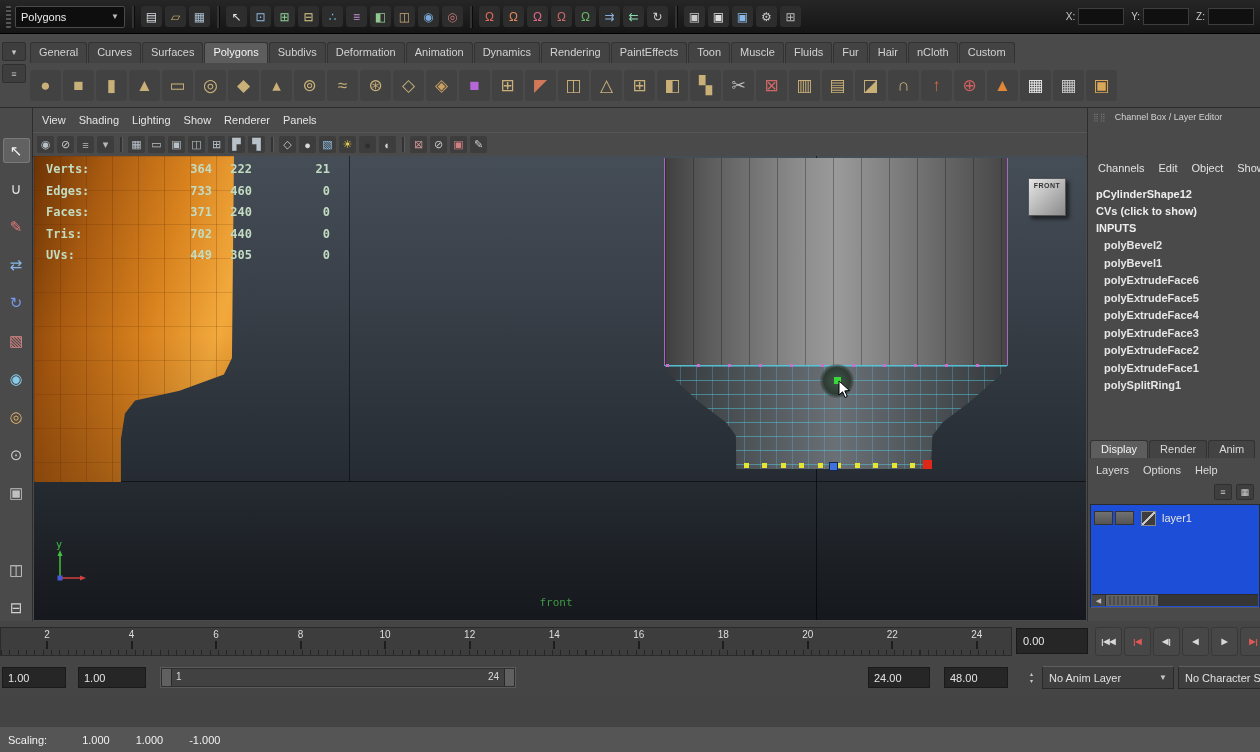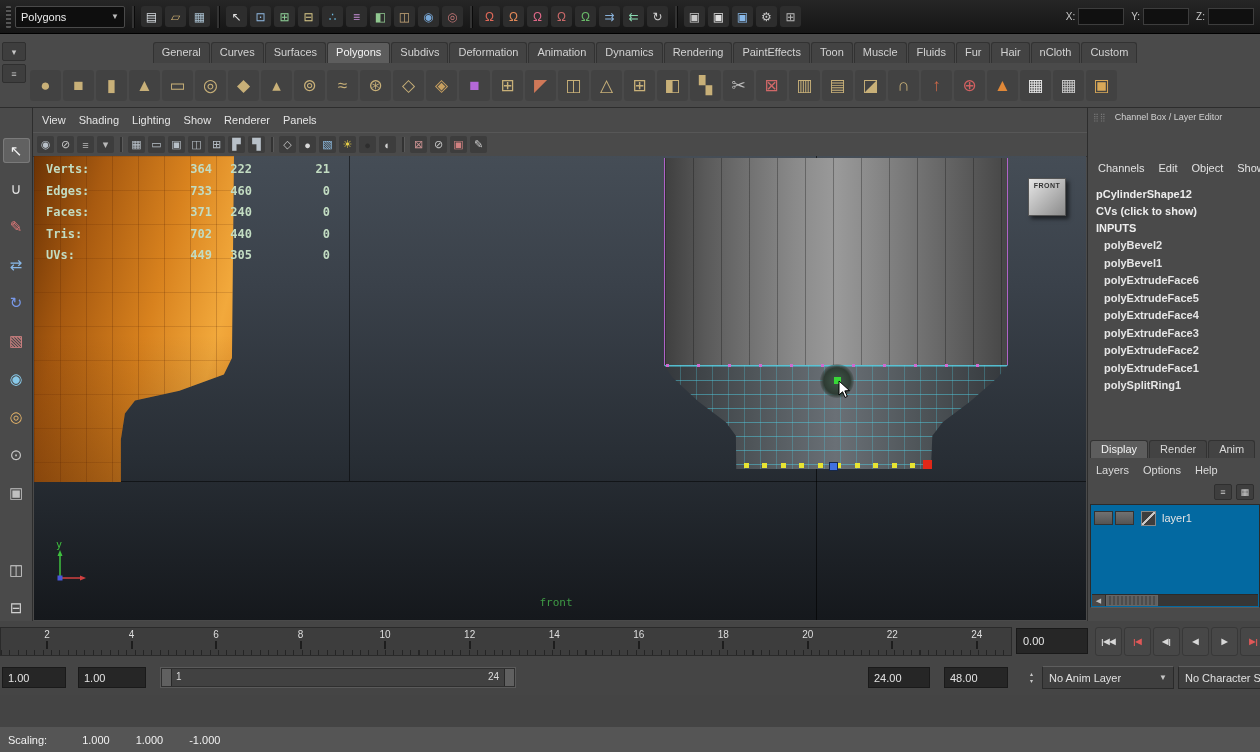--- a/index.html
+++ b/index.html
@@ -20,21 +20,21 @@
     justify-content:center;font-size:12px;}
   .tb-coords{margin-left:auto;display:flex;align-items:center;}
   .coord-label{color:#c8c8c8;font-size:10px;margin:0 3px 0 7px;}
   .coord-input{width:44px;height:15px;background:#101010;border:1px solid #3d3d3d;display:inline-block;}
 
   
   #shelfbar{top:34px;height:74px;background:#4a4a4a;border-bottom:1px solid #2d2d2d;}
   .shelf-side{position:absolute;left:2px;top:8px;display:flex;flex-direction:column;gap:3px;}
   .shelf-side .sbtn{width:22px;height:17px;background:#3e3e3e;border:1px solid #2f2f2f;border-radius:2px;
     color:#c6c6c6;font-size:9px;display:flex;align-items:center;justify-content:center;}
-  .shelf-tabs{position:absolute;left:30px;top:8px;height:21px;display:flex;gap:1px;overflow:hidden;right:0;justify-content:center;}
+  .shelf-tabs{position:absolute;left:30px;top:8px;height:21px;display:flex;gap:1px;overflow:hidden;right:0;}
   .shelf-tab{padding:3px 8px 2px;color:#d2d2d2;background:#434343;border:1px solid #323232;border-bottom:none;
     border-radius:3px 3px 0 0;white-space:nowrap;}
   .shelf-tab.active{background:#5d5d5d;color:#f4f4f4;}
   .shelf-icons{position:absolute;left:30px;top:30px;right:0;height:43px;display:flex;align-items:center;gap:2px;overflow:hidden;}
   .shelf-icon{width:31px;height:31px;border-radius:3px;display:flex;align-items:center;justify-content:center;
     font-size:17px;background:rgba(0,0,0,0.10);}
 
   
   #toolbox{position:absolute;left:0;top:108px;width:33px;height:513px;background:#4a4a4a;
     border-right:1px solid #2d2d2d;display:flex;flex-direction:column;align-items:center;padding-top:30px;gap:13px;box-sizing:border-box;}
@@ -116,21 +116,21 @@
   .cb-nodes{position:absolute;top:131px;left:16px;display:flex;flex-direction:column;gap:4.5px;
     font-weight:bold;color:#e6e6e6;line-height:13px;}
   .le-tabs{position:absolute;top:332px;left:2px;display:flex;gap:1px;width:220px;}
   .le-tab{padding:2px 10px 3px;background:#434343;border:1px solid #323232;border-bottom:none;
     border-radius:3px 3px 0 0;color:#d8d8d8;white-space:nowrap;}
   .le-tab.active{background:#5d5d5d;color:#f2f2f2;}
   .le-menu{position:absolute;top:356px;left:8px;display:flex;gap:14px;color:#dcdcdc;}
   .le-icons{position:absolute;top:376px;right:6px;display:flex;gap:4px;}
   .le-icon{width:16px;height:14px;background:#3e3e3e;border:1px solid #2f2f2f;border-radius:2px;
     color:#d0d0d0;font-size:9px;display:flex;align-items:center;justify-content:center;}
-  .le-list{position:absolute;top:396px;left:2px;right:0;height:104px;background:#0369a1;
+  .le-list{position:absolute;top:396px;left:2px;right:0;height:104px;background:#1d4ed8;
     border:1px solid #2b2b2b;border-bottom-color:#5a5a5a;box-sizing:border-box;}
   .layer-row{display:flex;align-items:center;height:22px;gap:2px;padding:2px 3px;}
   .layer-toggle{width:17px;height:12px;background:linear-gradient(#717171,#545454);border:1px solid #333;}
   .layer-swatch{width:13px;height:13px;margin-left:5px;border:1px solid #888;background:
     linear-gradient(135deg,transparent 45%,#c8c8c8 45%,#c8c8c8 55%,transparent 55%),#3d3d3d;}
   .layer-name{margin-left:4px;color:#e4e4e4;}
   .le-hscroll{position:absolute;bottom:1px;left:1px;right:1px;height:11px;background:#363636;
     border-top:1px solid #2b2b2b;display:flex;}
   .le-hscroll .arrow{width:13px;background:#484848;color:#bbb;font-size:7px;display:flex;align-items:center;
     justify-content:center;border-right:1px solid #2d2d2d;}

